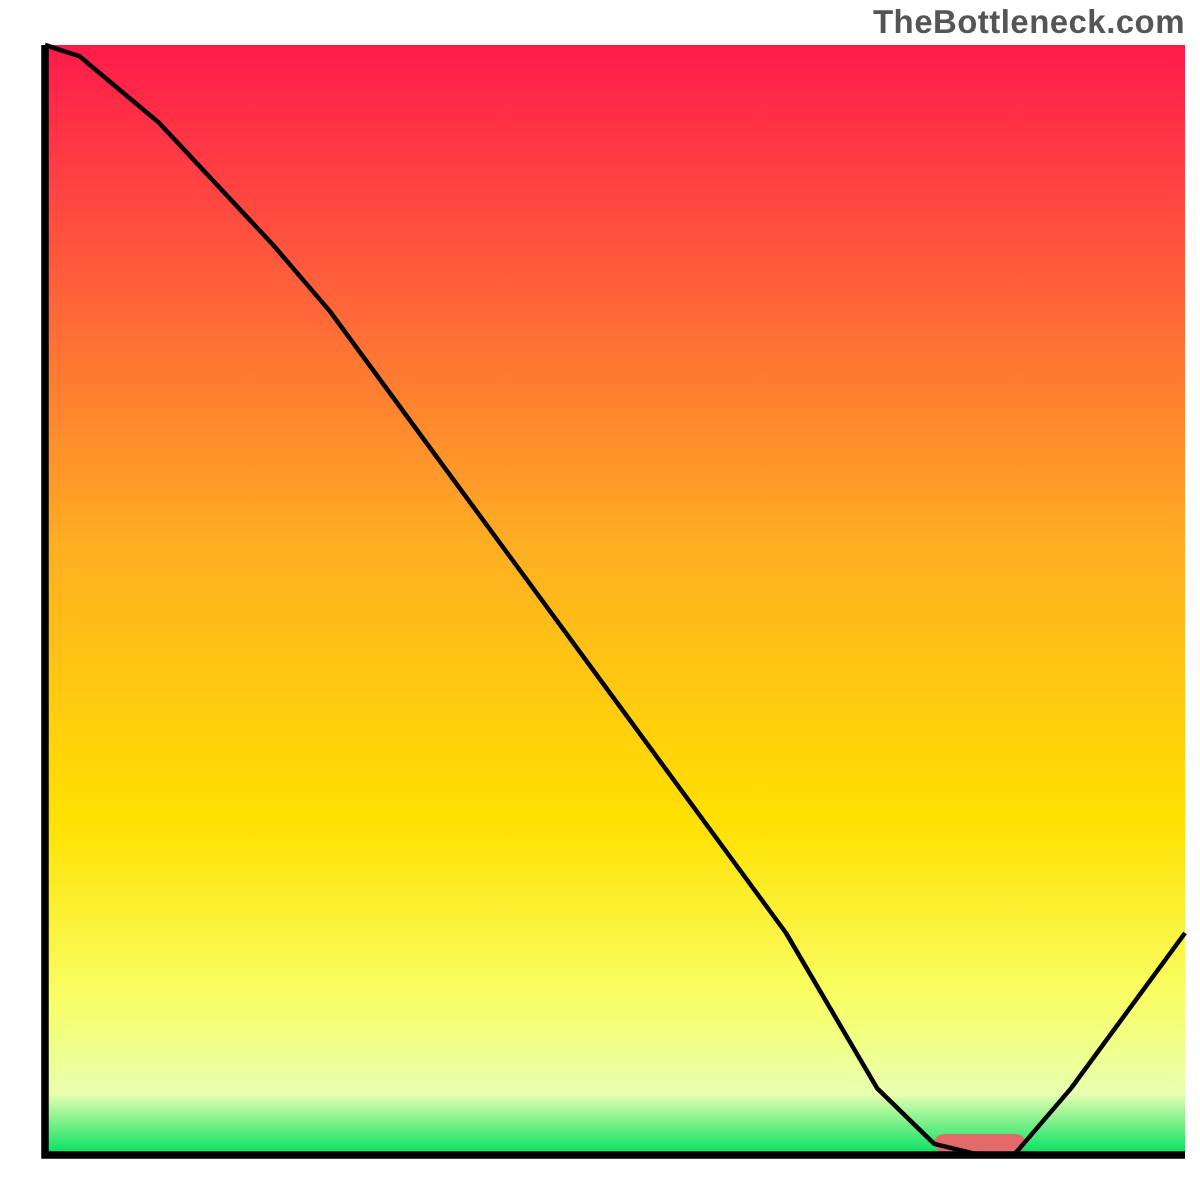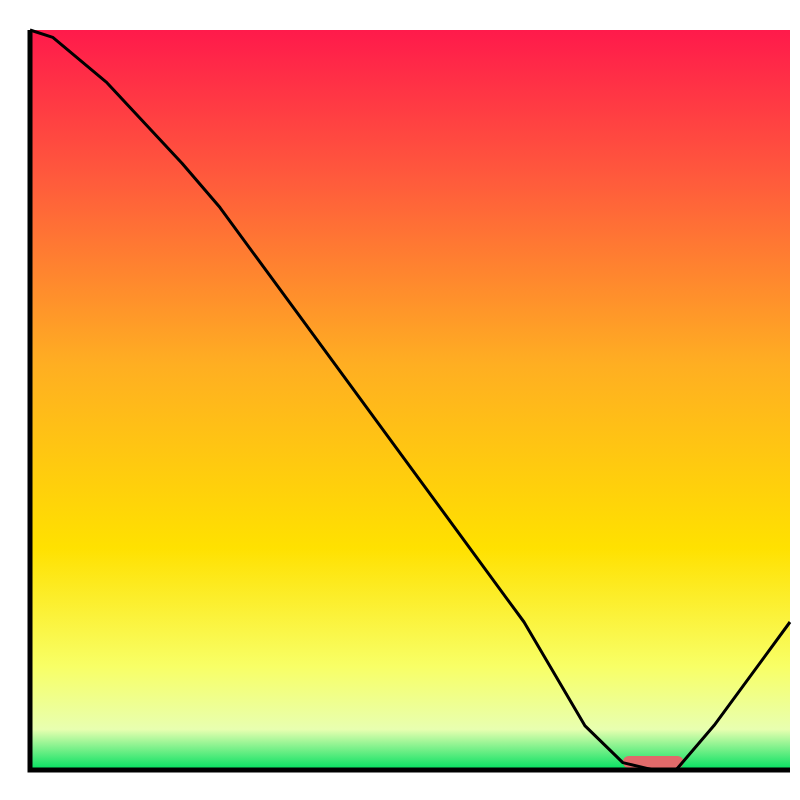--- a/index.html
+++ b/index.html
@@ -24,20 +24,21 @@
     color: #555;
     letter-spacing: 0.3px;
   }
   svg {
     display: block;
   }
 </style>
 </head>
 <body>
 <div class="container">
+  <div class="watermark">TheBottleneck.com</div>
   <svg id="chart-svg" width="800" height="800" viewBox="0 0 800 800">
       <defs>
         <linearGradient id="bg-grad" x1="0" y1="0" x2="0" y2="1">
           <stop offset="0%" stop-color="#ff1a4b"></stop>
           <stop offset="20%" stop-color="#ff5a3c"></stop>
           <stop offset="45%" stop-color="#ffae22"></stop>
           <stop offset="70%" stop-color="#ffe100"></stop>
           <stop offset="86%" stop-color="#f8ff66"></stop>
           <stop offset="94.5%" stop-color="#e8ffb0"></stop>
           <stop offset="100%" stop-color="#00e060"></stop>

